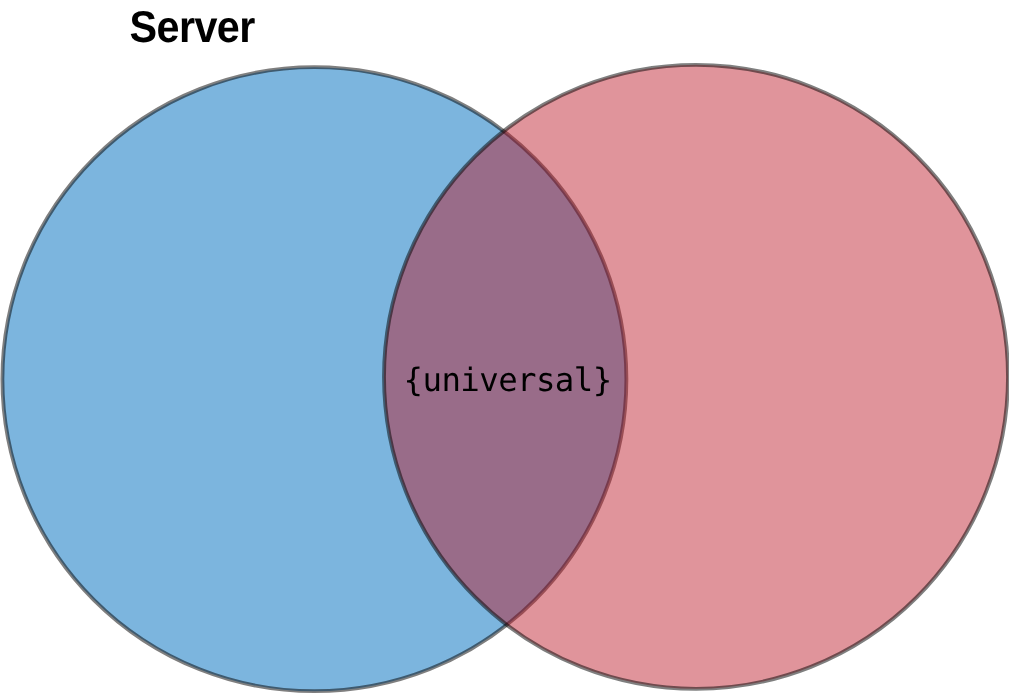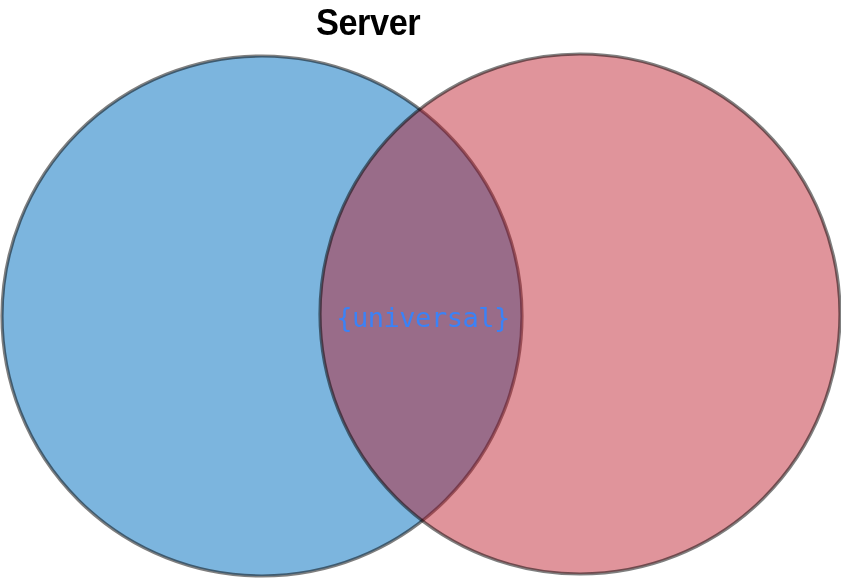--- a/index.html
+++ b/index.html
@@ -28,42 +28,42 @@
   .venn-circle {
     stroke: rgba(0, 0, 0, 0.5);
     stroke-width: 3.2px;
   }
   .set-title {
     position: absolute;
     top: 0;
     width: 320px;
     height: 46px;
     line-height: 46px;
-    text-align: right;
+    text-align: left;
     font-weight: 700;
     font-size: 37px;
     letter-spacing: -0.5px;
     color: #000000;
   }
   .set-title .condense {
     display: inline-block;
     transform: scaleX(0.93);
     transform-origin: 50% 50%;
   }
   .set-title-left  { left: 104px; }  
   .set-title-right { left: 421px; }  
   .overlap-label {
     position: absolute;
     left: 423px;
     top: 317px;
     transform: translate(-50%, -50%);
     font-family: "DejaVu Sans Mono", monospace;
     font-size: 27px;
     letter-spacing: -0.5px;
-    color: #3b82f6;
+    color: #000000;
     white-space: nowrap;
   }
 </style>
 </head>
 <body>
 
 <div class="stage">
 
   <svg class="venn-svg" width="841" height="583" viewBox="0 0 841 583">
     <circle class="venn-circle" cx="262" cy="316" r="260" fill="#7CB5DE"></circle>

